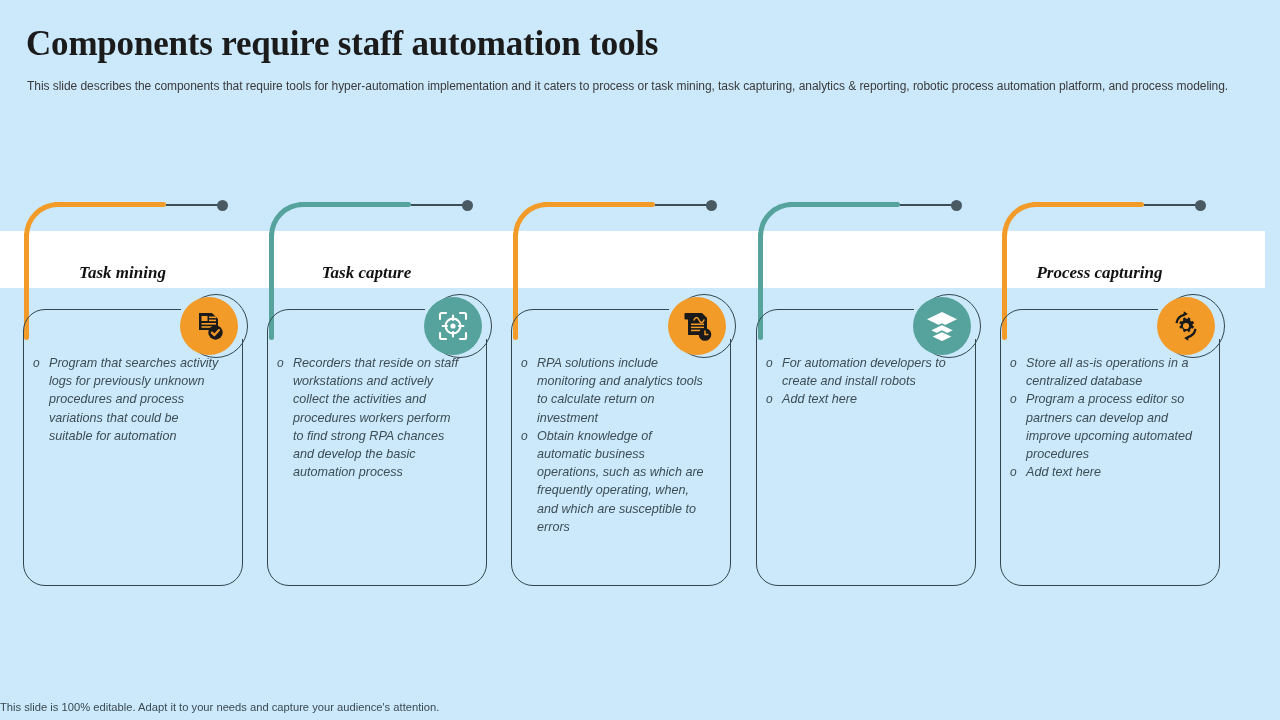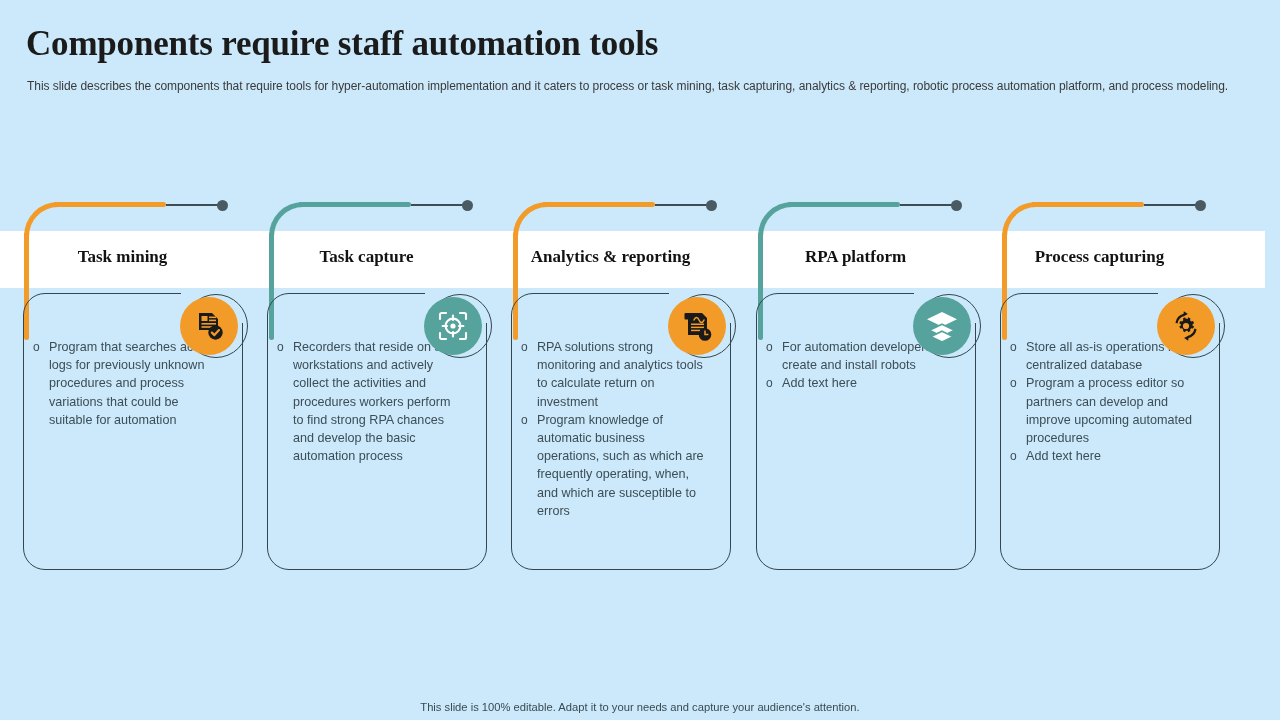--- a/index.html
+++ b/index.html
@@ -52,23 +52,24 @@
   #diagram {
     position: absolute;
     left: 0;
     top: 0;
     width: 1280px;
     height: 720px;
   }
 
   .column {
     position: absolute;
-    top: 0;
+    top: 16px;
     width: 245px;
     height: 600px;
+    font-style: italic;
   }
 
   
   .col-heading {
     position: absolute;
     top: 247px;
     left: 0;
     width: 245px;
     text-align: center;
     font-family: "Liberation Serif", serif;
@@ -188,21 +189,20 @@
     z-index: 5;
   }
   .icon-circle svg { display: block; }
 
   
   #footer-note {
     position: absolute;
     left: 0;
     top: 701px;
     width: 1280px;
-    text-align: center;
     font-size: 11.2px;
     color: #3a4a52;
   }
 </style>
 </head>
 <body>
 
 <div id="heading-band"></div>
 
 <div id="slide-title">Components require staff automation tools</div>
@@ -270,31 +270,30 @@
           <path d="M22 16 H26.4"></path>
         </g>
       </svg>
     </div>
     <div class="pipe-elbow" style="left: 513px; top: 202px; border-color: rgb(242, 155, 41);"></div>
     <div class="pipe-v" style="left: 513px; top: 232px; height: 108px; background: rgb(242, 155, 41);"></div>
     <div class="pipe-h" style="left: 543px; top: 202px; width: 112px; background: rgb(242, 155, 41);"></div>
     <div class="lead-line" style="left: 655px; top: 204px; width: 56px;"></div>
     <div class="lead-dot" style="left: 706px; top: 199.5px; background: rgb(74, 90, 99);"></div>
     <div class="column" style="left: 488px;">
-      <div class="col-heading">Analytics &amp; reporting</div>
-      <div class="card" style="border-color: rgb(51, 70, 79);"></div>
-      <div class="card-notch" style="left: 181px;"></div>
-      <div class="bullets">
-        <div class="bullet">
-          <span class="bullet-marker">o</span>
-          <span class="bullet-text">RPA solutions strong monitoring and analytics tools to calculate return on investment</span>
-        </div>
-        <div class="bullet">
-          <span class="bullet-marker">o</span>
-          <span class="bullet-text">Program knowledge of automatic business operations, such as which are frequently operating, when, and which are susceptible to errors</span>
+      <div class="card" style="border-color: rgb(51, 70, 79);"></div>
+      <div class="card-notch" style="left: 181px;"></div>
+      <div class="bullets">
+        <div class="bullet">
+          <span class="bullet-marker">o</span>
+          <span class="bullet-text">RPA solutions include monitoring and analytics tools to calculate return on investment</span>
+        </div>
+        <div class="bullet">
+          <span class="bullet-marker">o</span>
+          <span class="bullet-text">Obtain knowledge of automatic business operations, such as which are frequently operating, when, and which are susceptible to errors</span>
         </div>
       </div>
     </div>
     <div class="icon-arc" style="left: 672px; top: 294px; border-color: rgb(51, 70, 79);"></div>
     <div class="icon-circle" style="left: 668px; top: 297px; background: rgb(242, 155, 41);">
       <svg width="32" height="32" viewBox="0 0 32 32">
         <path d="M7 3 h14 l5 5 v17 h-19 z" fill="#1a1a1a"></path>
         <rect x="3.5" y="3" width="4" height="6.5" rx="1" fill="#1a1a1a"></rect>
         <g stroke="#f29b29" stroke-width="1.5" fill="none" stroke-linecap="round">
           <path d="M13 10 c1.4 -3.4 3.6 -3.4 5 0 c1.4 3.4 3.6 3.4 5 0"></path>
@@ -307,21 +306,20 @@
           <path d="M24 20.6 V24.5 H27.4"></path>
         </g>
       </svg>
     </div>
     <div class="pipe-elbow" style="left: 758px; top: 202px; border-color: rgb(85, 163, 156);"></div>
     <div class="pipe-v" style="left: 758px; top: 232px; height: 108px; background: rgb(85, 163, 156);"></div>
     <div class="pipe-h" style="left: 788px; top: 202px; width: 112px; background: rgb(85, 163, 156);"></div>
     <div class="lead-line" style="left: 900px; top: 204px; width: 56px;"></div>
     <div class="lead-dot" style="left: 951px; top: 199.5px; background: rgb(74, 90, 99);"></div>
     <div class="column" style="left: 733px;">
-      <div class="col-heading">RPA platform</div>
       <div class="card" style="border-color: rgb(51, 70, 79);"></div>
       <div class="card-notch" style="left: 181px;"></div>
       <div class="bullets">
         <div class="bullet">
           <span class="bullet-marker">o</span>
           <span class="bullet-text">For automation developers to create and install robots</span>
         </div>
         <div class="bullet">
           <span class="bullet-marker">o</span>
           <span class="bullet-text">Add text here</span>

